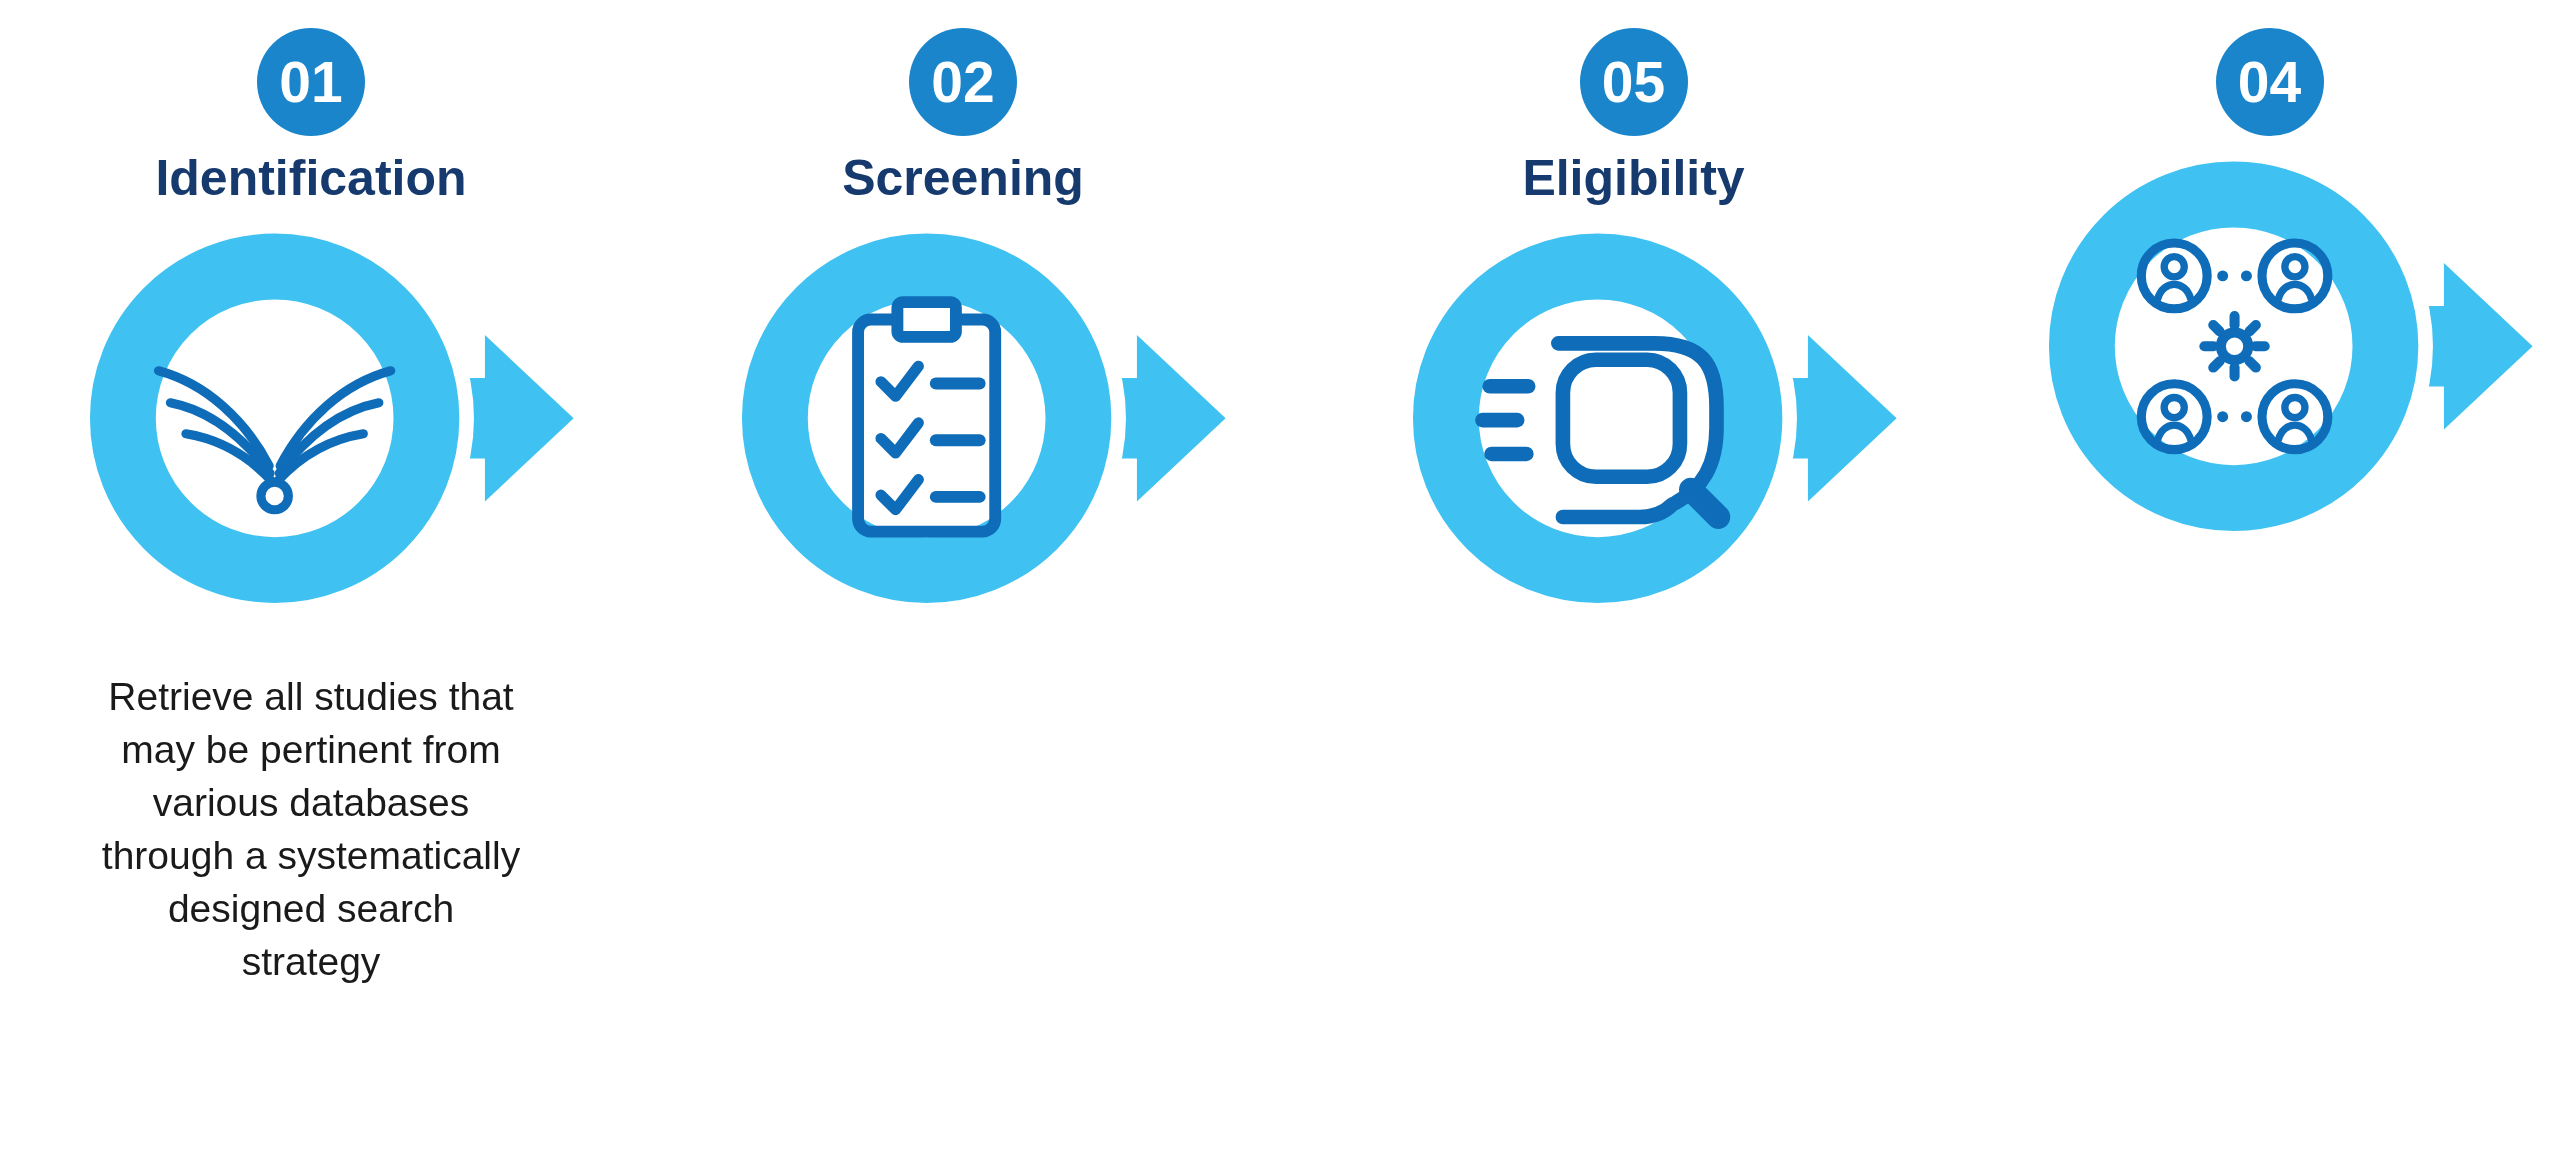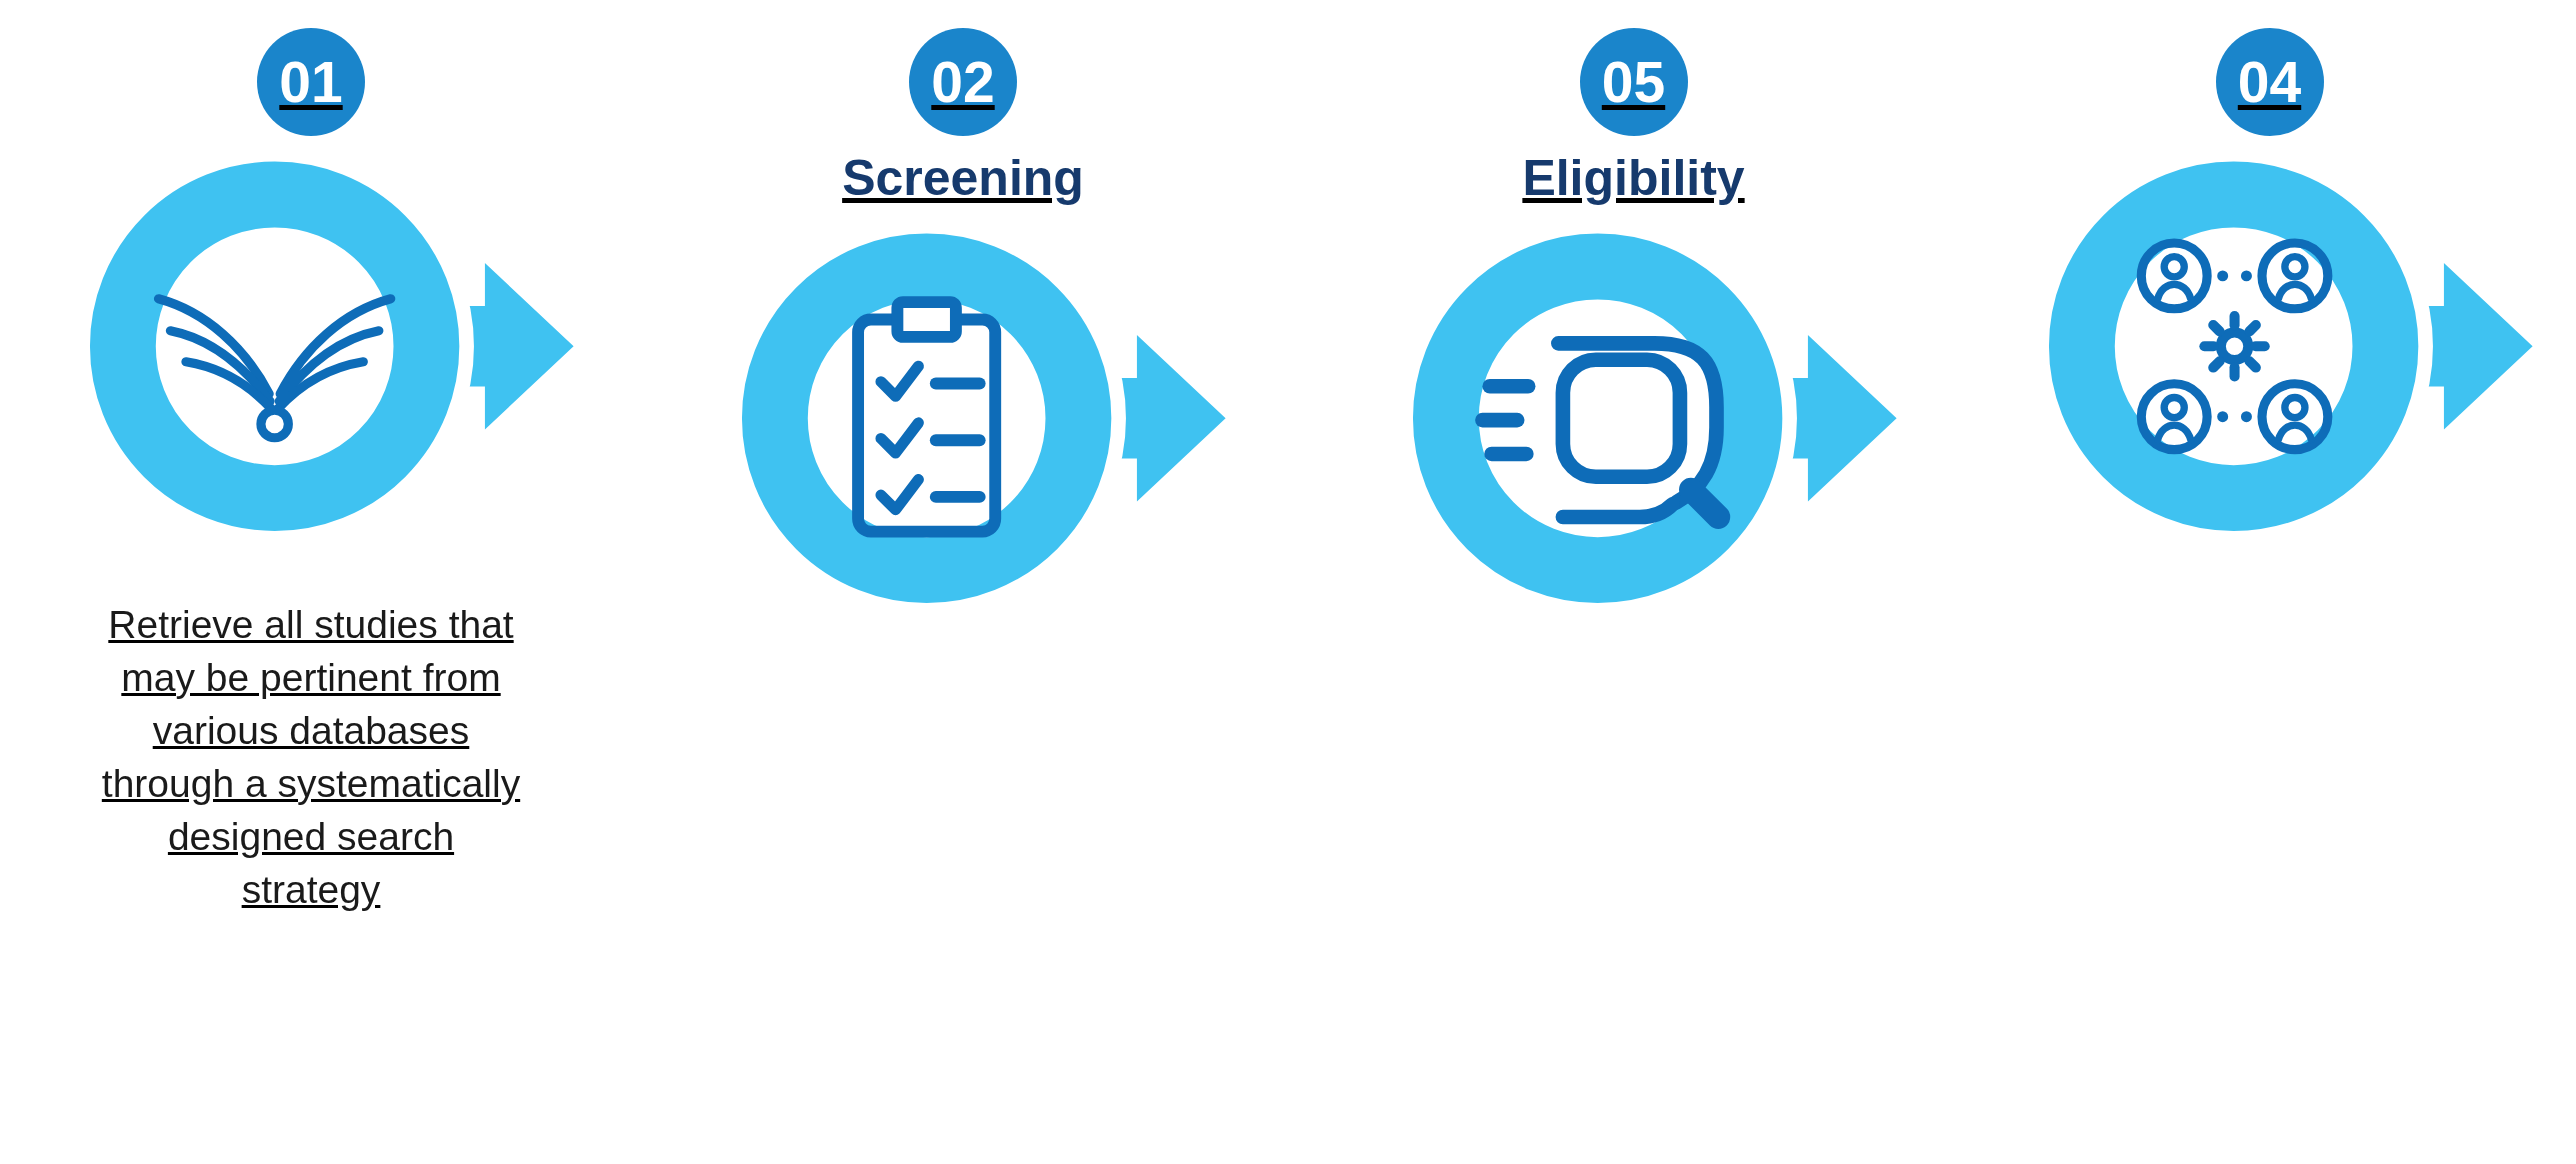--- a/index.html
+++ b/index.html
@@ -11,21 +11,21 @@
   }
   *{box-sizing:border-box;}
   html,body{margin:0;padding:0;}
   body{
     width:2576px;height:1165px;overflow:hidden;background:#ffffff;
     font-family:"Liberation Sans","DejaVu Sans",sans-serif;
   }
   .steps{
     display:grid;
     grid-template-columns:622px 682px 659px 613px;
-    width:2576px;height:853px;text-decoration:underline;
+    width:2576px;height:853px;
   }
   .step{overflow:visible;}
   .badge{
     width:108px;height:108px;border-radius:50%;
     background:var(--badge);color:#ffffff;
     font-size:57px;font-weight:700;
     display:flex;align-items:center;justify-content:center;
     margin:27.5px auto 0 auto;
   }
   .title{
@@ -57,20 +57,21 @@
 </style>
 </head>
 <body>
 
 <div class="steps">
 
   <section class="step">
     <div class="badge">
       <span>01</span>
     </div>
+    <div class="title">Identification</div>
     <div class="graphic-wrap">
       <svg viewBox="0 30 700 490" width="641" height="448">
         <path class="arrow" d="M290,216 H520 V169 L617,260 L520,351 V304 H290 Z"></path>
         <circle class="cut" cx="290" cy="260" r="166"></circle>
         <circle class="ring" cx="290" cy="260" r="166"></circle>
         <g class="ic" stroke-width="10">
           <path d="M163,208 C215,222 258,262 284,312"></path>
           <path d="M176,243 C222,252 258,284 285,320"></path>
           <path d="M193,277 C230,283 260,300 286,328"></path>
           <path d="M417,208 C365,222 322,262 296,312"></path>

